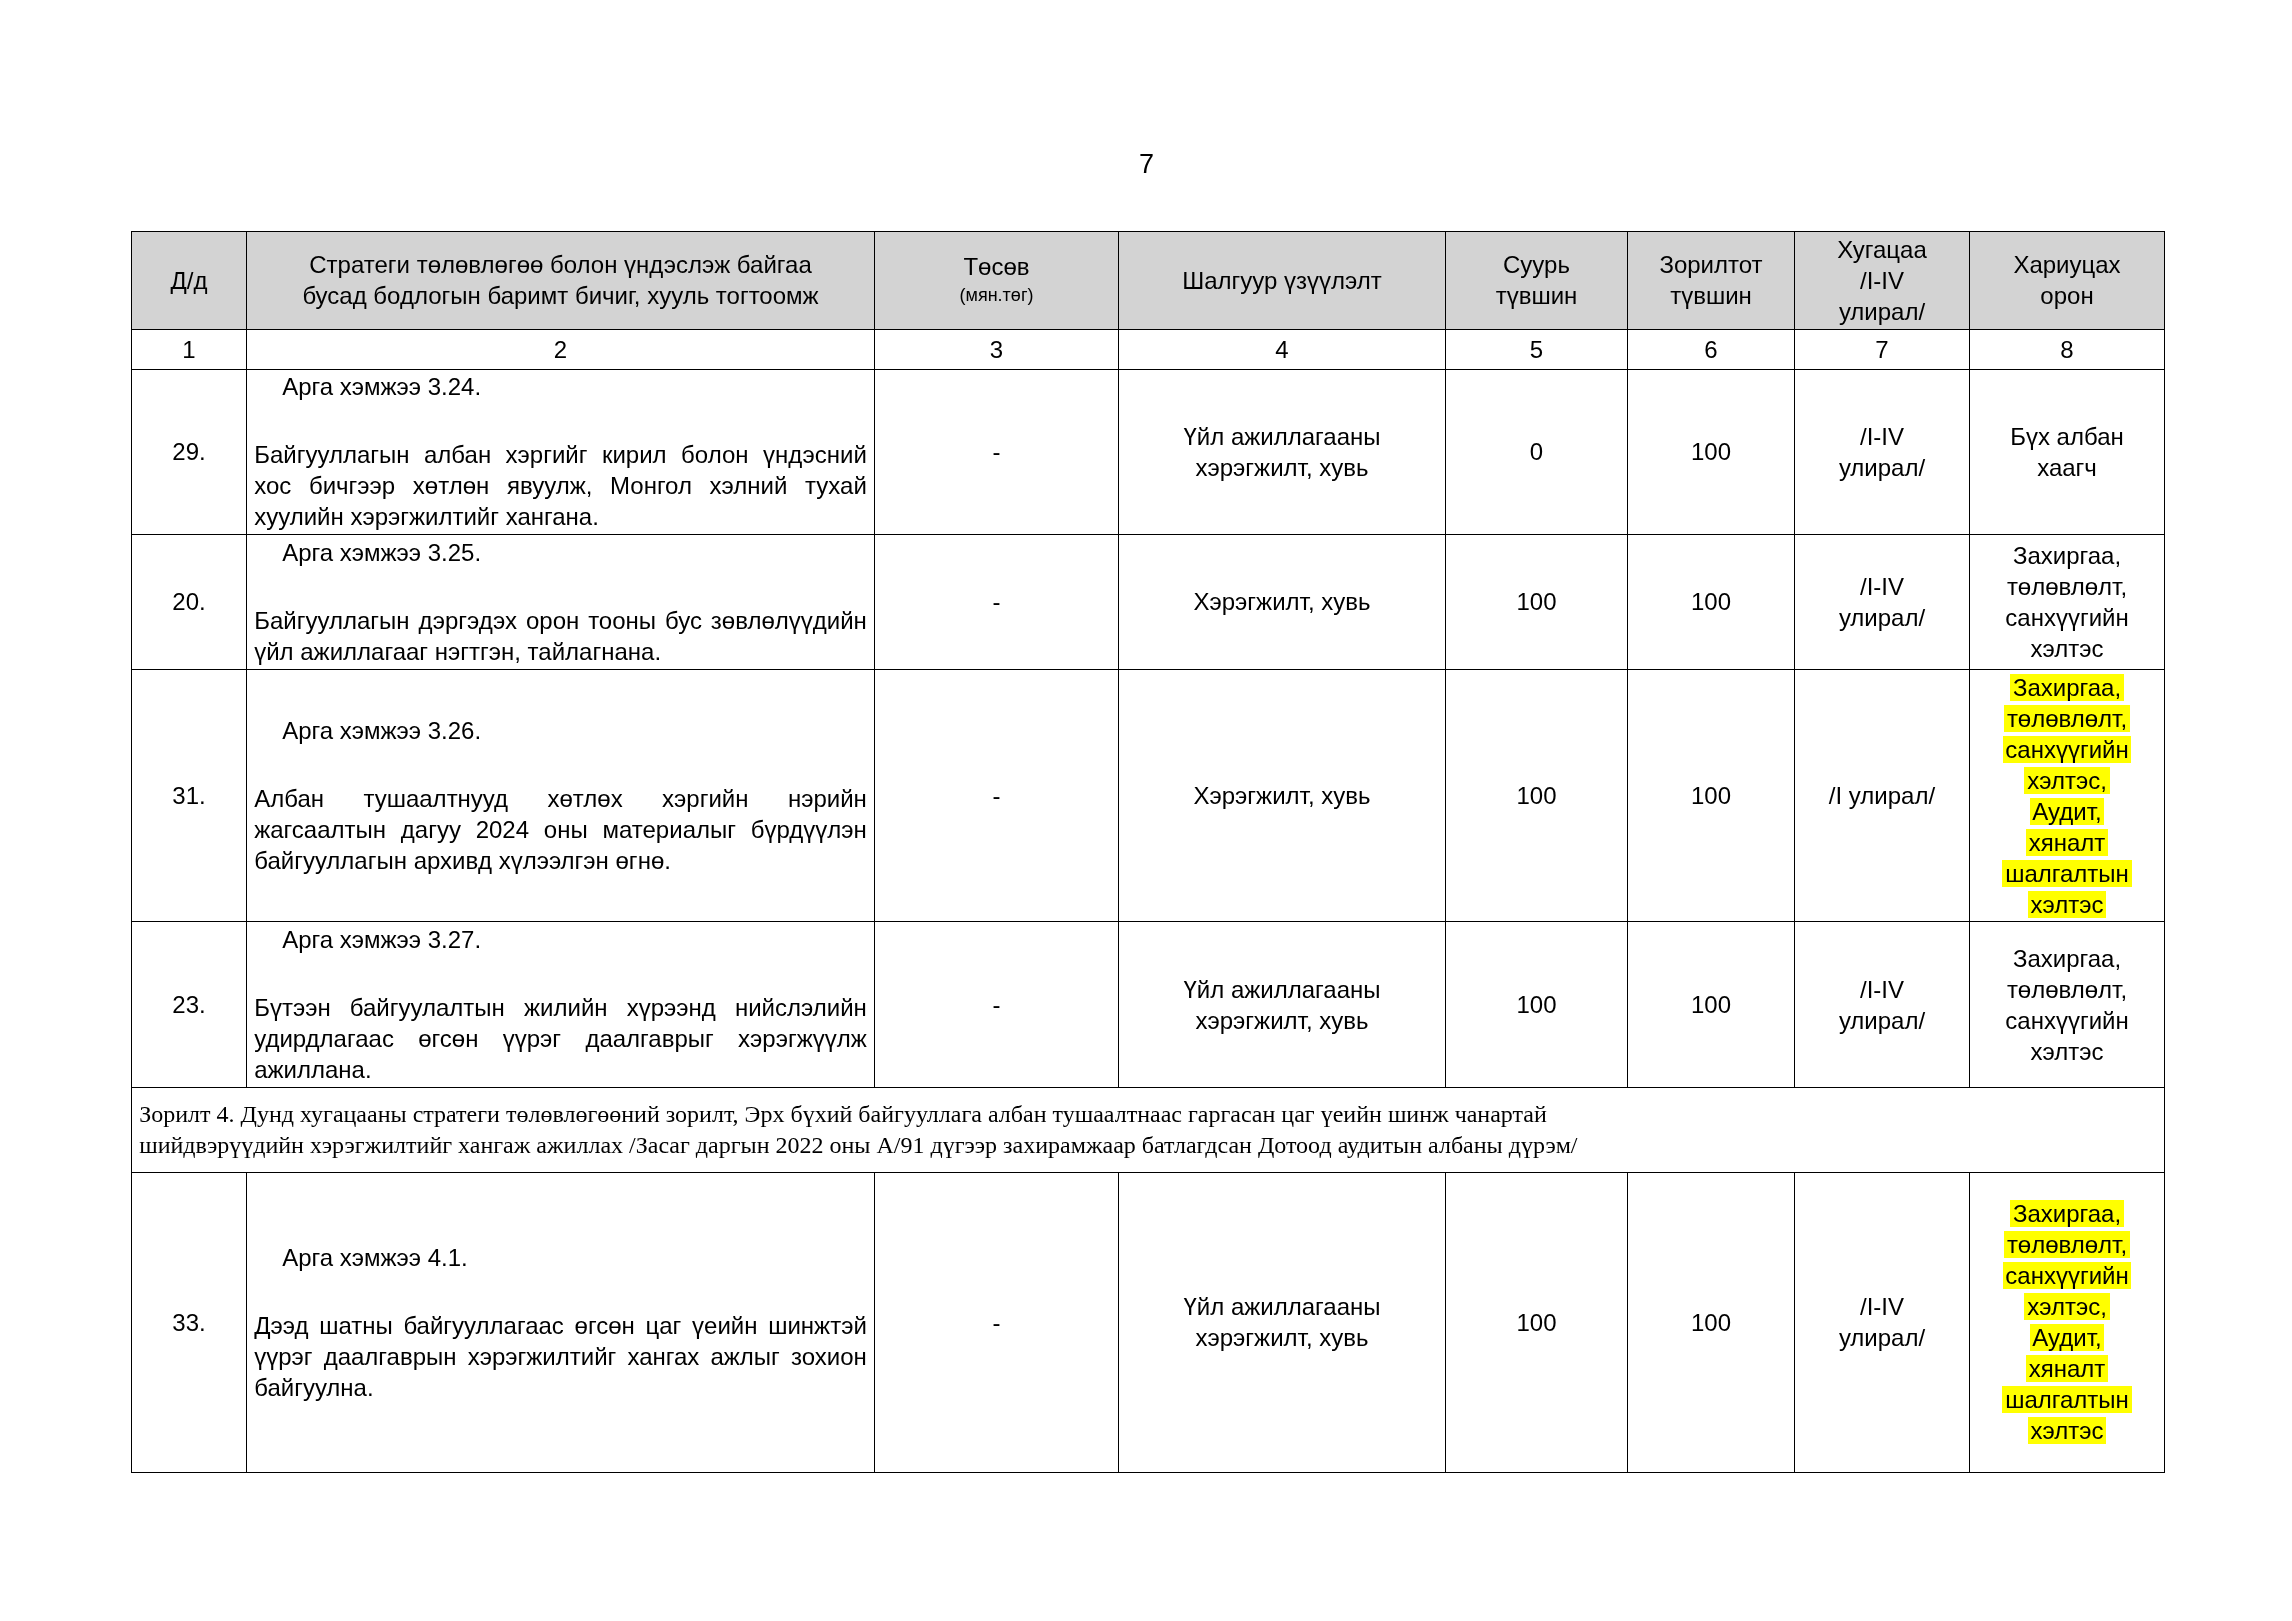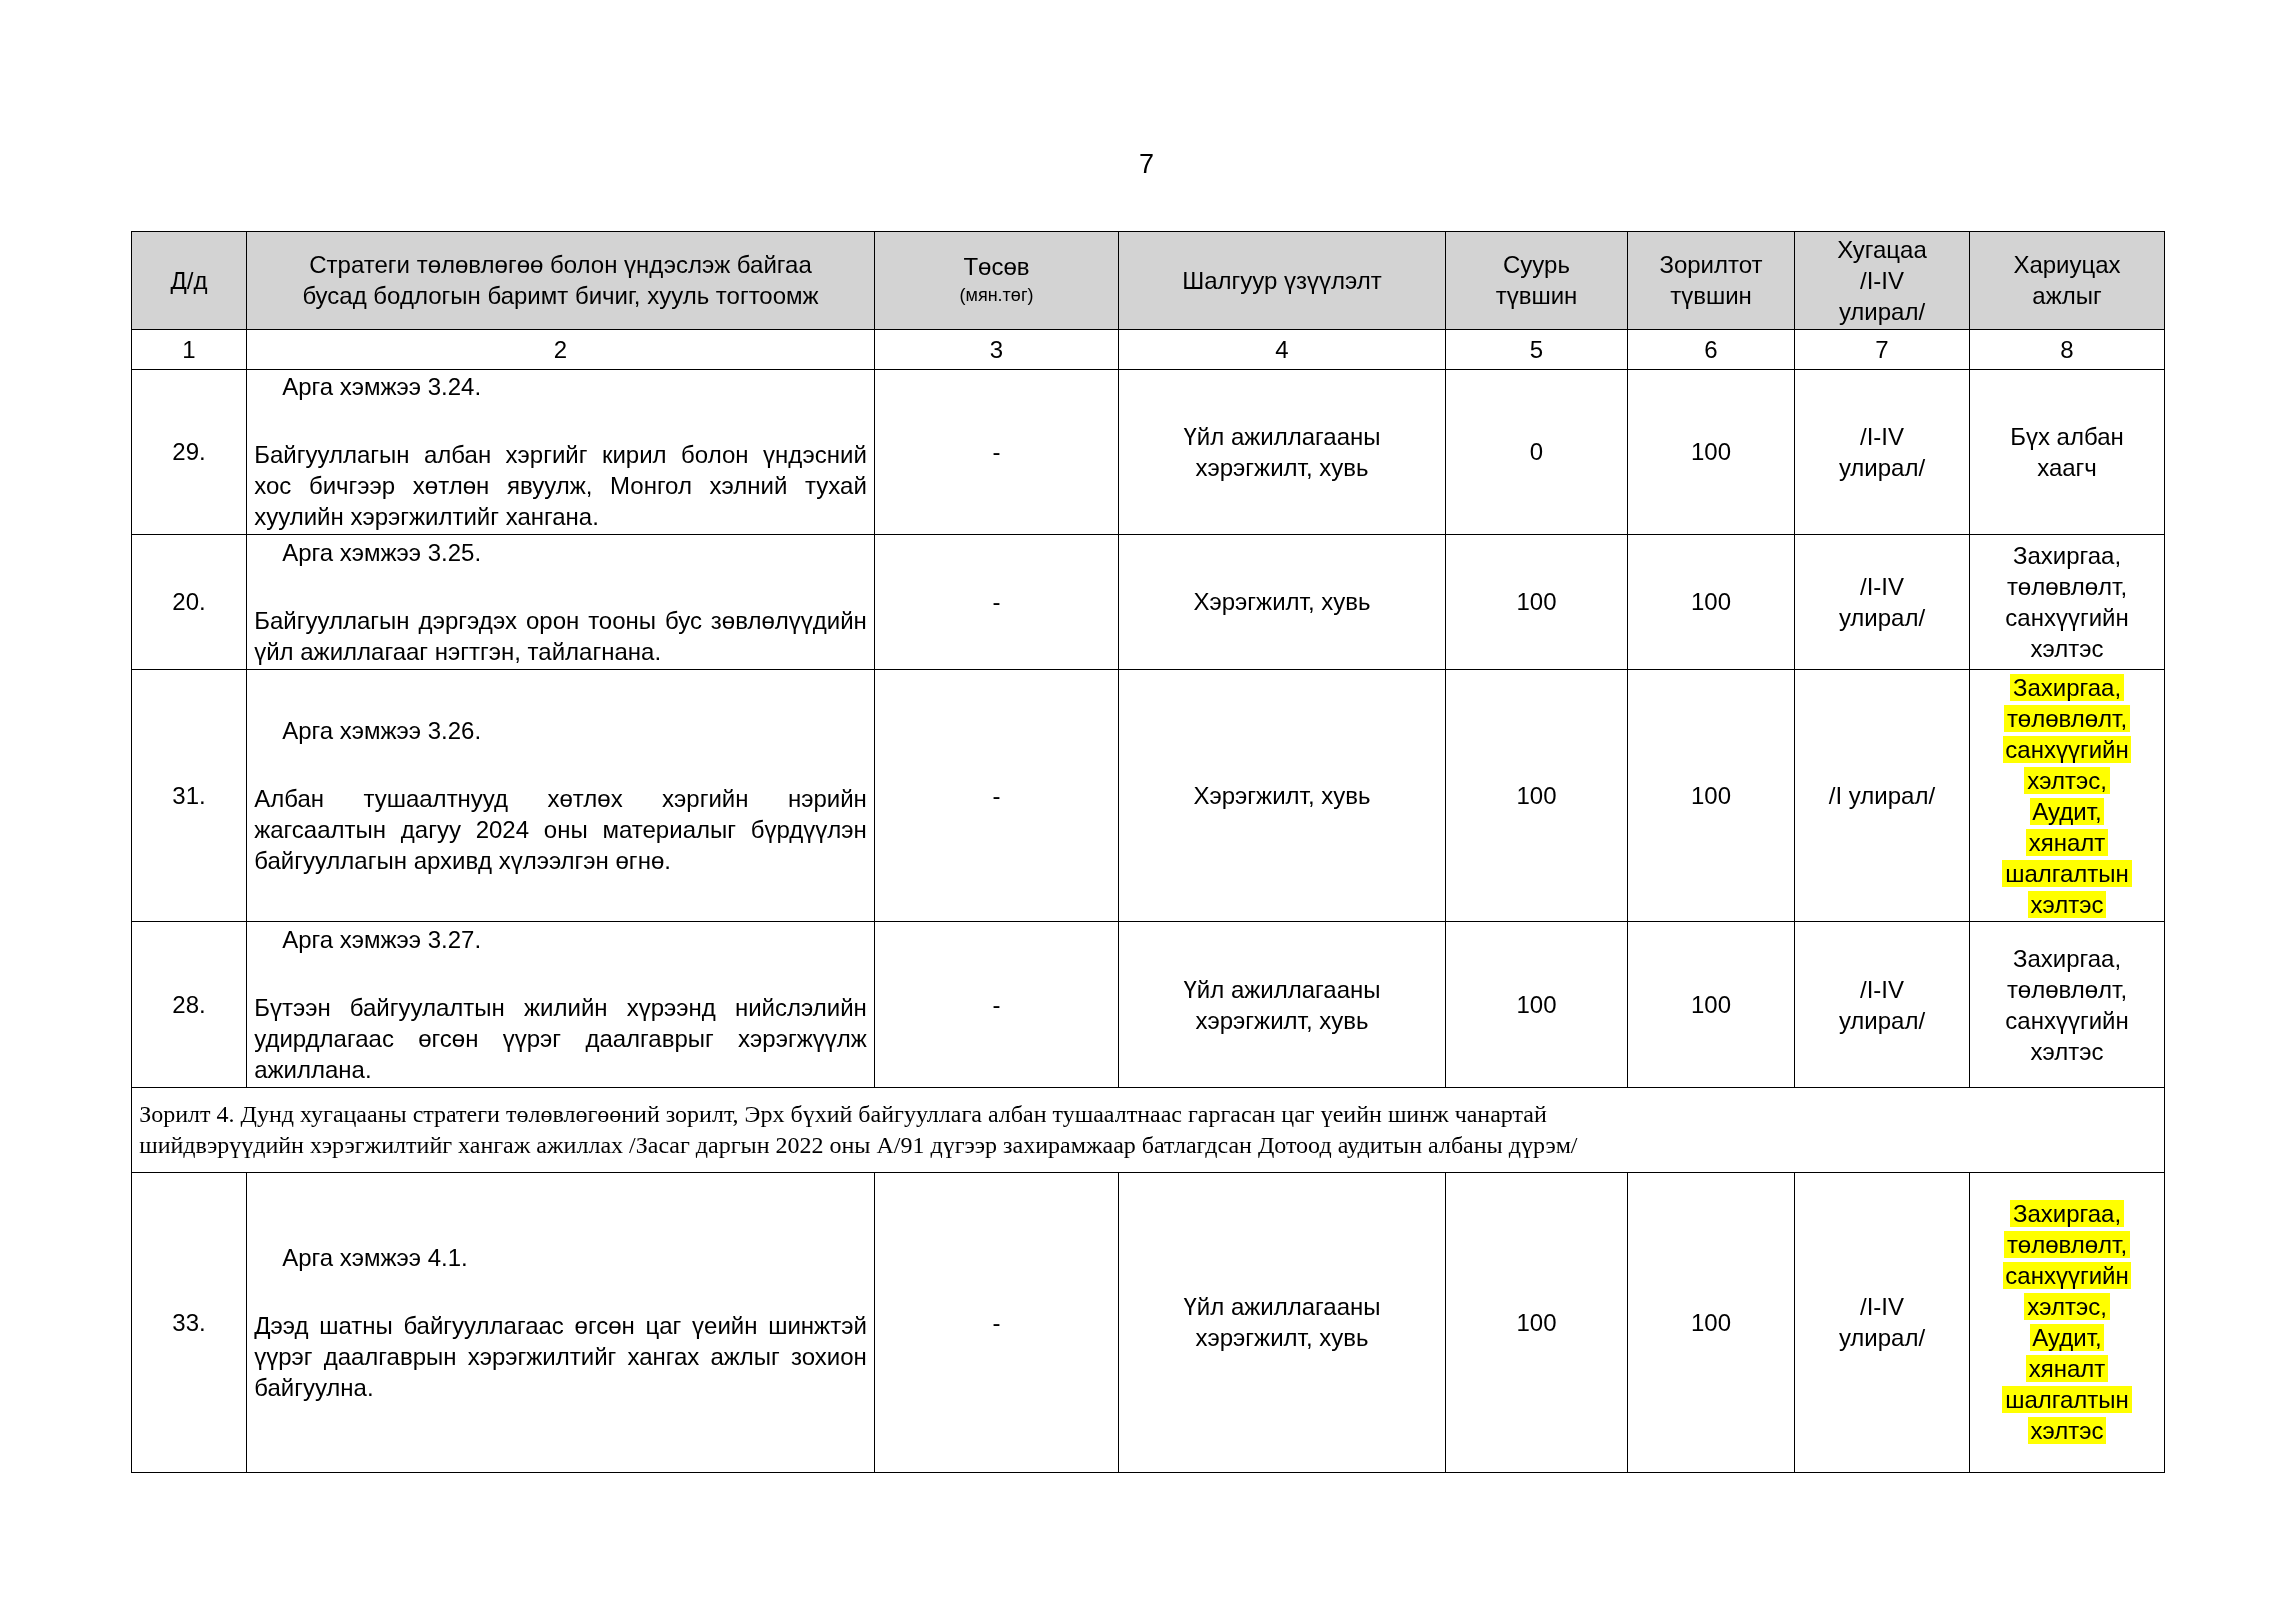--- a/index.html
+++ b/index.html
@@ -60,21 +60,21 @@
       </th>
       <th class="pre">Шалгуур үзүүлэлт</th>
       <th class="pre">Суурь
 түвшин</th>
       <th class="pre">Зорилтот
 түвшин</th>
       <th class="pre">Хугацаа
 /I-IV
 улирал/</th>
       <th class="pre">Хариуцах
-ажлыг</th>
+орон</th>
     </tr>
 
     <tr class="rn">
       <td class="cnum">1</td>
       <td class="cnum">2</td>
       <td class="cnum">3</td>
       <td class="cnum">4</td>
       <td class="cnum">5</td>
       <td class="cnum">6</td>
       <td class="cnum">7</td>
@@ -131,21 +131,21 @@
 төлөвлөлт,
 санхүүгийн
 хэлтэс,
 Аудит,
 хяналт
 шалгалтын
 хэлтэс</span></td>
     </tr>
 
     <tr class="r32">
-      <td class="cnum">28.</td>
+      <td class="cnum">23.</td>
       <td class="c-desc">
         <div class="m-title">Арга хэмжээ 3.27.</div>
         <div class="m-body">Бүтээн байгуулалтын жилийн хүрээнд нийслэлийн удирдлагаас өгсөн үүрэг даалгаврыг хэрэгжүүлж ажиллана.</div>
       </td>
       <td class="c-center">-</td>
       <td class="c-center pre">Үйл ажиллагааны
 хэрэгжилт, хувь</td>
       <td class="c-center">100</td>
       <td class="c-center">100</td>
       <td class="c-center pre">/I-IV

